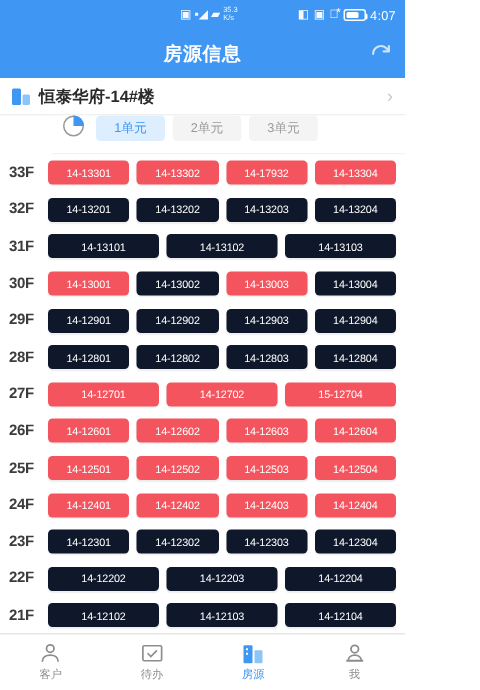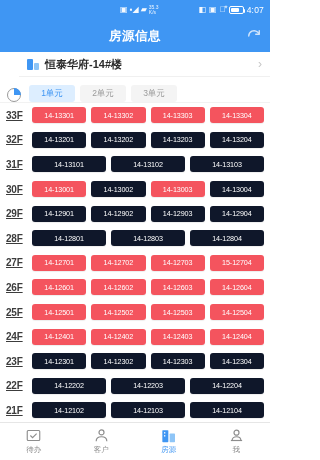--- a/index.html
+++ b/index.html
@@ -38,34 +38,35 @@
   }
   .hdr-refresh{
     position:absolute;right:8px;top:50%;transform:translateY(-50%);
     width:16px;height:16px;display:flex;align-items:center;justify-content:center;
     cursor:pointer;
   }
 
   
   .bldrow{
     height:25px;display:flex;align-items:center;padding:0 8px;background:#fff;
-    border-bottom:1px solid #f0f0f0;cursor:pointer;margin-left:19px;
+    border-bottom:1px solid #f0f0f0;cursor:pointer;
   }
   .bld-ico{
     width:13px;height:12px;margin-right:5px;display:flex;align-items:flex-end;gap:1px;
   }
   .bld-ico .b1{width:6px;height:11px;background:#3f96f3;border-radius:1px;}
   .bld-ico .b2{width:5px;height:7px;background:#8ec5f7;border-radius:1px;}
   .bld-name{flex:1;font-size:11px;color:#2b2b2b;font-weight:bold;}
   .chev{color:#c6c6c6;font-size:12px;}
 
   
   .tabrow{
-    height:26px;display:flex;align-items:flex-end;padding:0 7px;background:#fff;gap:5px;
+    height:26px;display:flex;align-items:flex-start;padding:0 7px;background:#fff;gap:5px;
     border-bottom:1px solid #f2f2f2;
+    margin-left:35px;
   }
   .pie-ico{width:14px;height:14px;position:relative;margin-right:3px;flex:0 0 auto;cursor:pointer;}
   .pie-ico .ring{
     position:absolute;inset:0;border:1.6px solid #9a9a9a;border-radius:50%;
   }
   .pie-ico .wedge{
     position:absolute;right:0;top:0;width:7px;height:7px;background:#3f96f3;
     border-top-right-radius:7px;
   }
   .tab{
@@ -77,21 +78,21 @@
 
   
   .gridwrap{
     position:absolute;top:103px;left:0;right:0;bottom:38px;overflow:hidden;background:#fff;
   }
   .grow{
     display:flex;align-items:center;height:24.6px;padding:0 6px;
   }
   .flabel{
     width:26px;flex:0 0 26px;font-size:10px;font-weight:bold;color:#3c3c3c;
-    text-align:left;letter-spacing:-.2px;text-decoration:underline;
+    text-align:left;letter-spacing:-.2px;
   }
   .cells{flex:1;display:flex;gap:5px;}
   .cell{
     flex:1;height:16px;border-radius:3px;display:flex;align-items:center;justify-content:center;
     font-size:7.2px;color:#ffffff;letter-spacing:-.1px;cursor:pointer;
     box-shadow:0 1px 1px rgba(0,0,0,.07);
   }
   .cell.sold{background:#f4545e;}
   .cell.avail{background:#0f172a;}
 
@@ -160,21 +161,21 @@
   <div class="tab">2单元</div>
   <div class="tab">3单元</div>
 </div>
 
 <div class="gridwrap" id="grid">
     <div class="grow">
       <div class="flabel">33F</div>
       <div class="cells">
         <div class="cell sold">14-13301</div>
         <div class="cell sold">14-13302</div>
-        <div class="cell sold">14-13303</div>
+        <div class="cell sold">14-17932</div>
         <div class="cell sold">14-13304</div>
       </div>
     </div>
     <div class="grow">
       <div class="flabel">32F</div>
       <div class="cells">
         <div class="cell avail">14-13201</div>
         <div class="cell avail">14-13202</div>
         <div class="cell avail">14-13203</div>
         <div class="cell avail">14-13204</div>
@@ -203,30 +204,30 @@
         <div class="cell avail">14-12901</div>
         <div class="cell avail">14-12902</div>
         <div class="cell avail">14-12903</div>
         <div class="cell avail">14-12904</div>
       </div>
     </div>
     <div class="grow">
       <div class="flabel">28F</div>
       <div class="cells">
         <div class="cell avail">14-12801</div>
+        <div class="cell avail">14-12802</div>
         <div class="cell avail">14-12803</div>
         <div class="cell avail">14-12804</div>
       </div>
     </div>
     <div class="grow">
       <div class="flabel">27F</div>
       <div class="cells">
         <div class="cell sold">14-12701</div>
         <div class="cell sold">14-12702</div>
-        <div class="cell sold">14-12703</div>
         <div class="cell sold">15-12704</div>
       </div>
     </div>
     <div class="grow">
       <div class="flabel">26F</div>
       <div class="cells">
         <div class="cell sold">14-12601</div>
         <div class="cell sold">14-12602</div>
         <div class="cell sold">14-12603</div>
         <div class="cell sold">14-12604</div>
@@ -271,37 +272,37 @@
       <div class="flabel">21F</div>
       <div class="cells">
         <div class="cell avail">14-12102</div>
         <div class="cell avail">14-12103</div>
         <div class="cell avail">14-12104</div>
       </div>
     </div>
   </div>
 
 <div class="tabbar">
+  <div class="nav">
+    <span class="nico">
+      <svg width="15" height="15" viewBox="0 0 24 24" fill="none" stroke="#8d8d8d" stroke-width="1.9">
+        <circle cx="12" cy="7" r="4"></circle>
+          <path d="M3.5 21c0-4.7 3.8-7 8.5-7s8.5 2.3 8.5 7"></path>
+      </svg>
+    </span>
+    <span class="lbl">客户</span>
+  </div>
   <div class="nav">
     <span class="nico">
       <svg width="15" height="13" viewBox="0 0 24 20" fill="none" stroke="#8d8d8d" stroke-width="1.8">
         <rect x="2" y="2" width="20" height="16" rx="1.5"></rect>
           <polyline points="7 10 10.5 13.5 17 7"></polyline>
       </svg>
     </span>
     <span class="lbl">待办</span>
-  </div>
-  <div class="nav">
-    <span class="nico">
-      <svg width="15" height="15" viewBox="0 0 24 24" fill="none" stroke="#8d8d8d" stroke-width="1.9">
-        <circle cx="12" cy="7" r="4"></circle>
-          <path d="M3.5 21c0-4.7 3.8-7 8.5-7s8.5 2.3 8.5 7"></path>
-      </svg>
-    </span>
-    <span class="lbl">客户</span>
   </div>
   <div class="nav active">
     <span class="nico">
       <svg width="16" height="15" viewBox="0 0 24 22">
         <rect x="2" y="3" width="9" height="18" rx="1" fill="#3f96f3"></rect>
         <rect x="13" y="8" width="8" height="13" rx="1" fill="#8ec5f7"></rect>
         <rect x="4.5" y="6" width="2" height="2" fill="#fff"></rect>
         <rect x="4.5" y="10.5" width="2" height="2" fill="#fff"></rect>
       </svg>
     </span>

